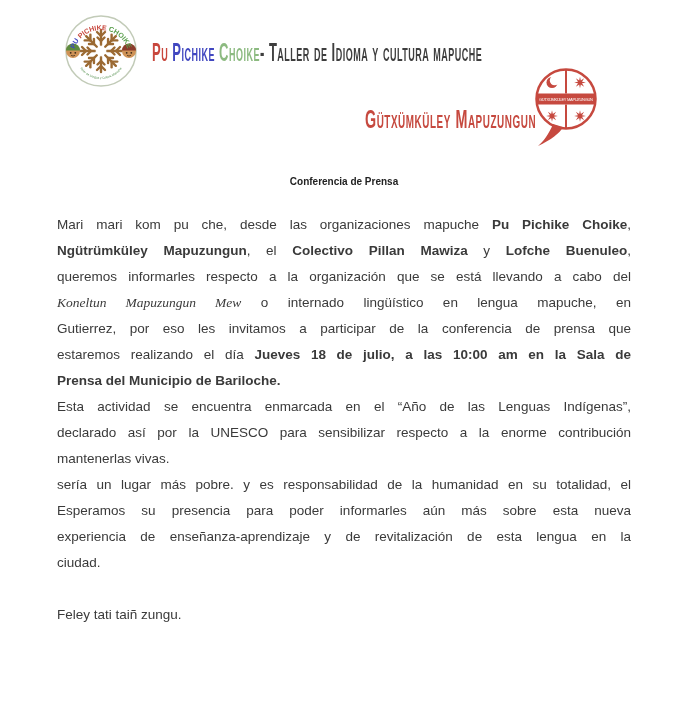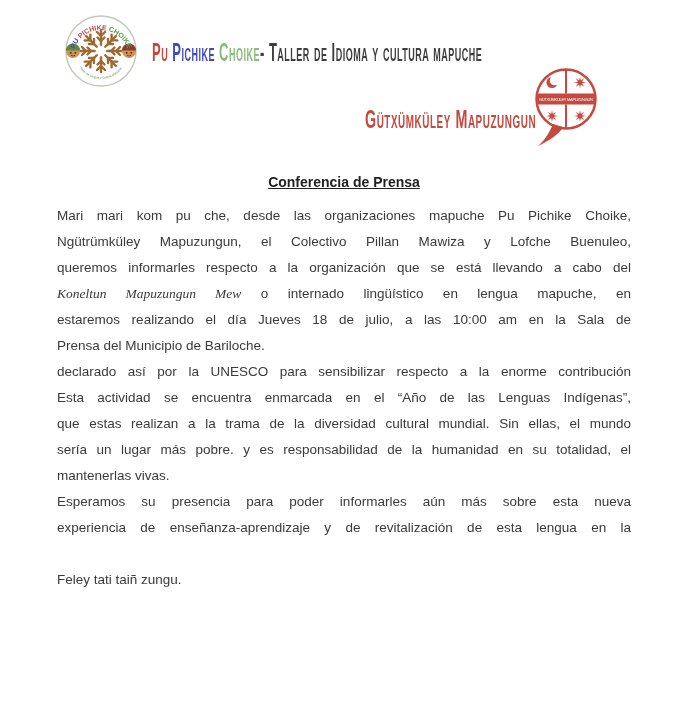--- a/index.html
+++ b/index.html
@@ -27,26 +27,26 @@
     line-height:30px;white-space:nowrap;
   }
   .logo-right{position:absolute;left:532px;top:66px;width:68px;height:86px;}
 
   
   .doc{
     position:absolute;left:57px;top:172px;width:574px;color:#3a3a3a;
     font-size:13.5px;
   }
   .doc-heading{
-    text-align:center;font-weight:bold;text-decoration:underline;
-    font-size:14px;line-height:20px;margin-bottom:11px;color:#222;
+    text-align:center;font-weight:bold;
+    font-size:10px;line-height:20px;margin-bottom:20px;color:#222;
   }
   .line{height:26px;line-height:26px;}
   .line.just{text-align:justify;text-align-last:justify;}
-  .line .b{font-weight:normal;}
+  .line .b{font-weight:bold;}
   .line .i{font-style:italic;font-family:Liberation Serif, serif;}
 </style>
 </head>
 <body>
 
 <div>
 
   <div class="logo-left">
     <svg width="78" height="74" viewBox="0 0 78 74">
       <defs>
@@ -134,25 +134,26 @@
   </div>
 </div>
 
 <div class="doc">
   <div class="doc-heading">Conferencia de Prensa</div>
   <div id="body-lines">
       <div class="line just"><span>Mari mari kom pu che, desde las organizaciones mapuche </span><span class="b">Pu Pichike Choike</span><span>,</span></div>
       <div class="line just"><span class="b">Ngütrümküley Mapuzungun</span><span>, el </span><span class="b">Colectivo Pillan Mawiza</span><span> y </span><span class="b">Lofche Buenuleo</span><span>,</span></div>
       <div class="line just"><span>queremos informarles respecto a la organización que se está llevando a cabo del</span></div>
       <div class="line just"><span class="i">Koneltun Mapuzungun Mew</span><span> o internado lingüístico en lengua mapuche, en</span></div>
+      <div class="line just"><span>Gutierrez, por eso les invitamos a participar de la conferencia de prensa que</span></div>
       <div class="line just"><span>estaremos realizando el día </span><span class="b">Jueves 18 de julio, a las 10:00 am en la Sala de</span></div>
       <div class="line"><span class="b">Prensa del Municipio de Bariloche.</span></div>
+      <div class="line just"><span>Esta actividad se encuentra enmarcada en el “Año de las Lenguas Indígenas”,</span></div>
       <div class="line just"><span>declarado así por la UNESCO para sensibilizar respecto a la enorme contribución</span></div>
-      <div class="line just"><span>Esta actividad se encuentra enmarcada en el “Año de las Lenguas Indígenas”,</span></div>
-      <div class="line just"><span>que estas realizan a la trama de la diversidad cultural mundial. Sin ellas, el mundo</span></div>
+      <div class="line"><span>mantenerlas vivas.</span></div>
       <div class="line just"><span>sería un lugar más pobre. y es responsabilidad de la humanidad en su totalidad, el</span></div>
-      <div class="line"><span>mantenerlas vivas.</span></div>
       <div class="line just"><span>Esperamos su presencia para poder informarles aún más sobre esta nueva</span></div>
       <div class="line just"><span>experiencia de enseñanza-aprendizaje y de revitalización de esta lengua en la</span></div>
+      <div class="line"><span>ciudad.</span></div>
       <div class="line">&nbsp;</div>
       <div class="line"><span>Feley tati taiñ zungu.</span></div>
     </div>
 </div>
 
 </body></html>

